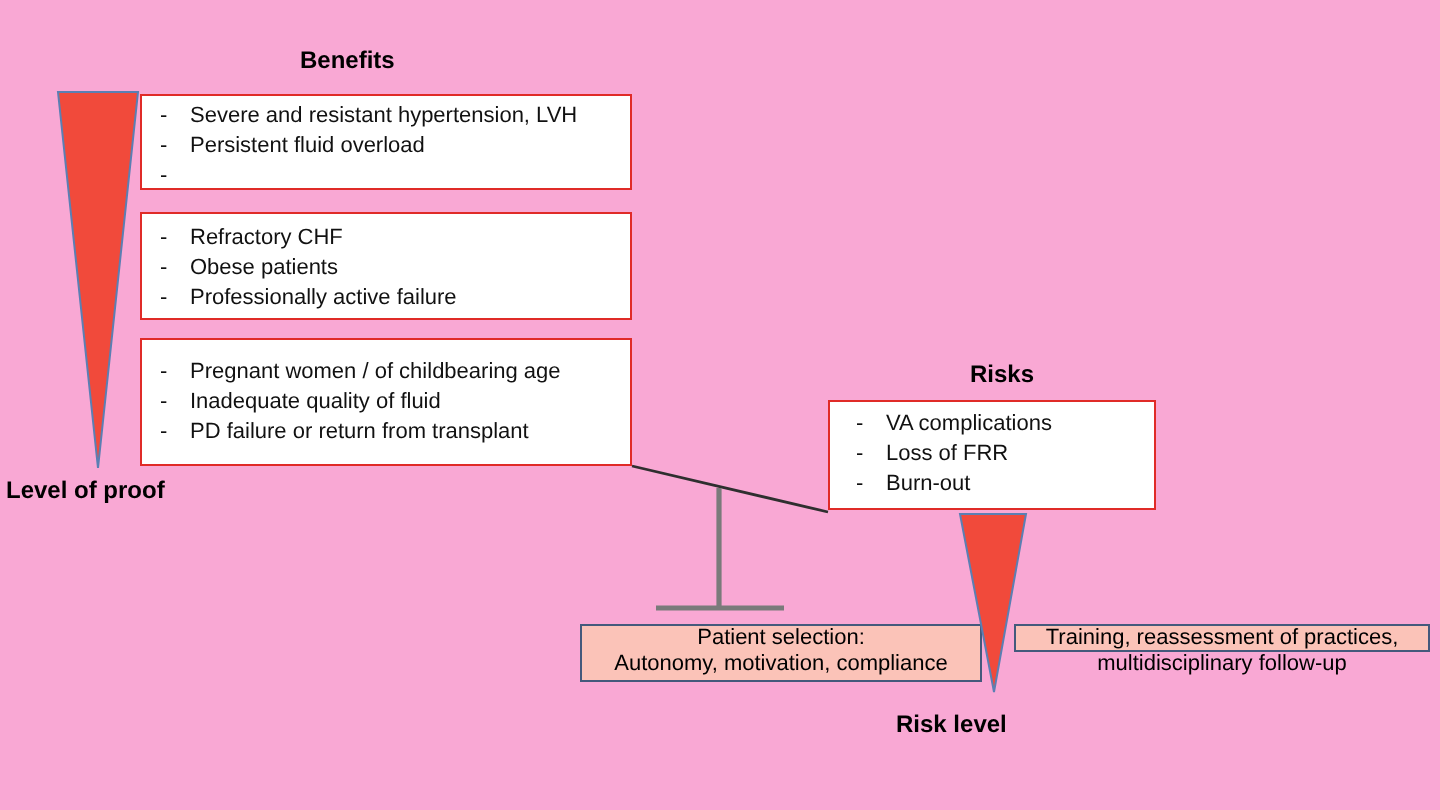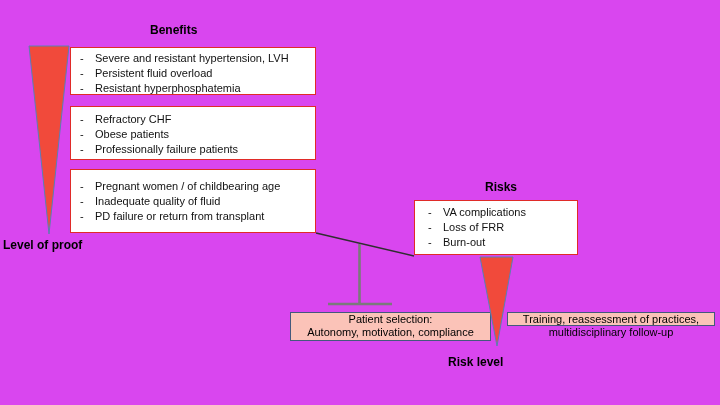--- a/index.html
+++ b/index.html
@@ -1,17 +1,17 @@
 <!DOCTYPE html>
 <html><head>
 <meta charset="utf-8">
 <style>
   html,body{margin:0;padding:0;background:#ffffff;}
   .stage{
-    position:relative;width:720px;height:405px;background:#d946ef;
+    position:relative;width:720px;height:405px;background:#f9a8d4;
     font-family:"Liberation Sans",sans-serif;color:#000;overflow:hidden;
   }
   .heading{position:absolute;font-size:12px;font-weight:bold;white-space:nowrap;}
   .listbox{
     position:absolute;box-sizing:border-box;background:#fff;
     border:1.5px solid #e02b28;
   }
   .row{display:flex;font-size:11px;line-height:15px;color:#111;}
   .dash{flex:0 0 15px;}
   .benefit-rows .row{padding-left:9px;}
@@ -39,36 +39,35 @@
     <div class="row">
       <span class="dash">-</span>
       <span>Severe and resistant hypertension, LVH</span>
     </div>
     <div class="row">
       <span class="dash">-</span>
       <span>Persistent fluid overload</span>
     </div>
     <div class="row">
       <span class="dash">-</span>
-      <span>Resistant hyperphosphatemia</span>
     </div>
   </div>
 
   <div class="listbox benefit-rows pt5" style="left:70px;top:106px;width:246px;height:54px;">
     <div class="row">
       <span class="dash">-</span>
       <span>Refractory CHF</span>
     </div>
     <div class="row">
       <span class="dash">-</span>
       <span>Obese patients</span>
     </div>
     <div class="row">
       <span class="dash">-</span>
-      <span>Professionally failure patients</span>
+      <span>Professionally active failure</span>
     </div>
   </div>
 
   <div class="listbox benefit-rows pt9" style="left:70px;top:169px;width:246px;height:64px;">
     <div class="row">
       <span class="dash">-</span>
       <span>Pregnant women / of childbearing age</span>
     </div>
     <div class="row">
       <span class="dash">-</span>

